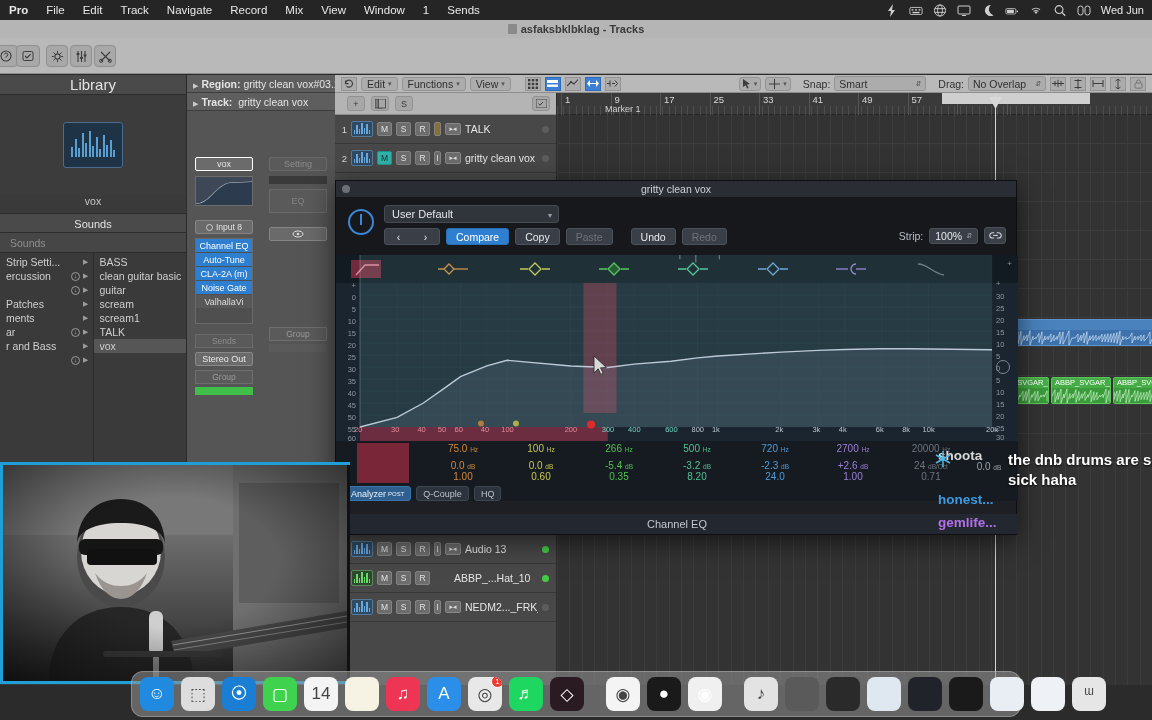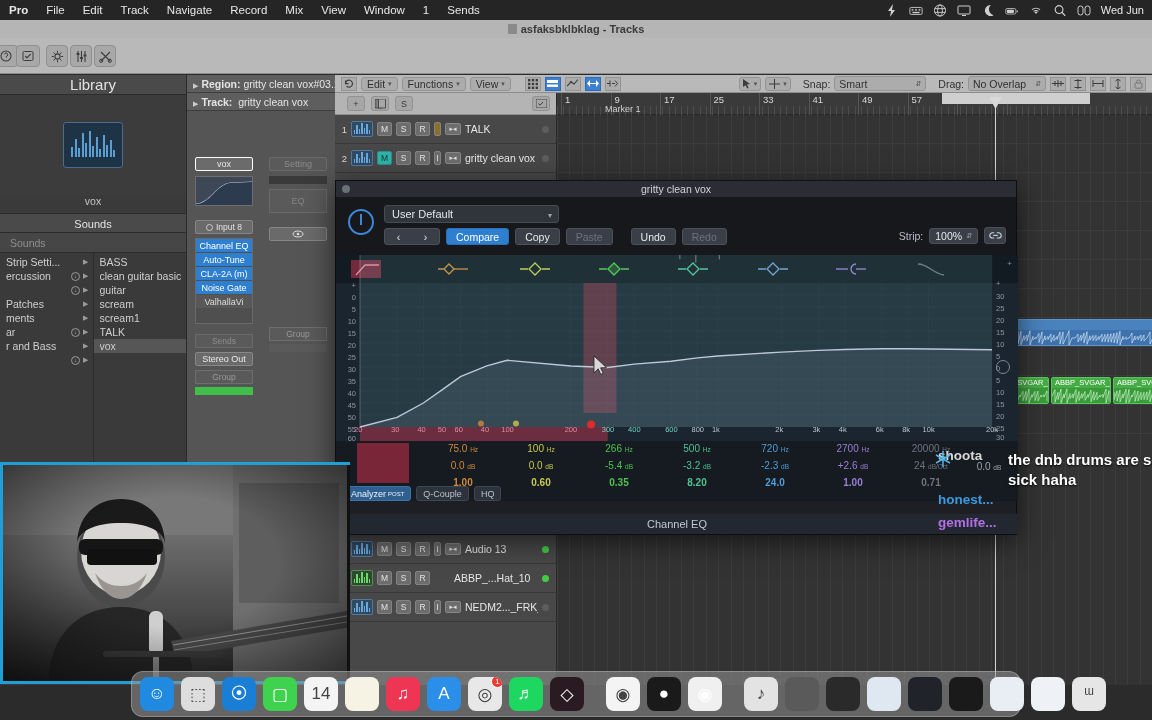--- a/index.html
+++ b/index.html
@@ -219,21 +219,21 @@
   .axisR div { position:absolute; color:#8d96a1; font-size:7.5px; left:2px; }
   .freqlbls { position:absolute; left:0; bottom:6px; width:682px; height:10px; }
   .freqlbls span { position:absolute; font-size:7.5px; }
 
   .eqparams { position:absolute; left:0; top:260px; width:682px; height:60px; background:#161b21; }
   .pcol { position:absolute; top:2px; width:78px; text-align:center; }
   .pcol .v1 { font-size:10px; }
   .pcol .v1 .u { font-size:6.5px; }
   .pcol .v2 { font-size:10px; margin-top:6px; }
   .pcol .v2 .u { font-size:6.5px; }
-  .pcol .v3 { font-size:10px; margin-top:6px;font-weight:bold; }
+  .pcol .v3 { font-size:10px; margin-top:0; }
   .lowbtns { position:absolute; left:8px; top:45px; display:flex; gap:5px; }
   .lowbtn { height:15px; padding:0 6px; background:#2c333c; border:1px solid #3e4650;
     border-radius:3px; color:#b9c2cc; font-size:9px; display:flex; align-items:center; gap:2px; }
   .lowbtn.on { background:#2f5f8f; border-color:#3a74ab; color:#eaf2fa; }
   .lowbtn sup { font-size:6px; }
   .eqfooter { position:absolute; left:0; bottom:0; width:682px; height:20px; background:#232830;
     display:flex; align-items:center; justify-content:center; color:#c2c8d0; font-size:11px; }
   .gainknob { position:absolute; right:6px; width:14px; height:14px; border-radius:50%;
     border:1px solid #7e8893; }
   .gainlbl { position:absolute; right:10px; top:246px; color:#9aa3ad; font-size:8px; }

